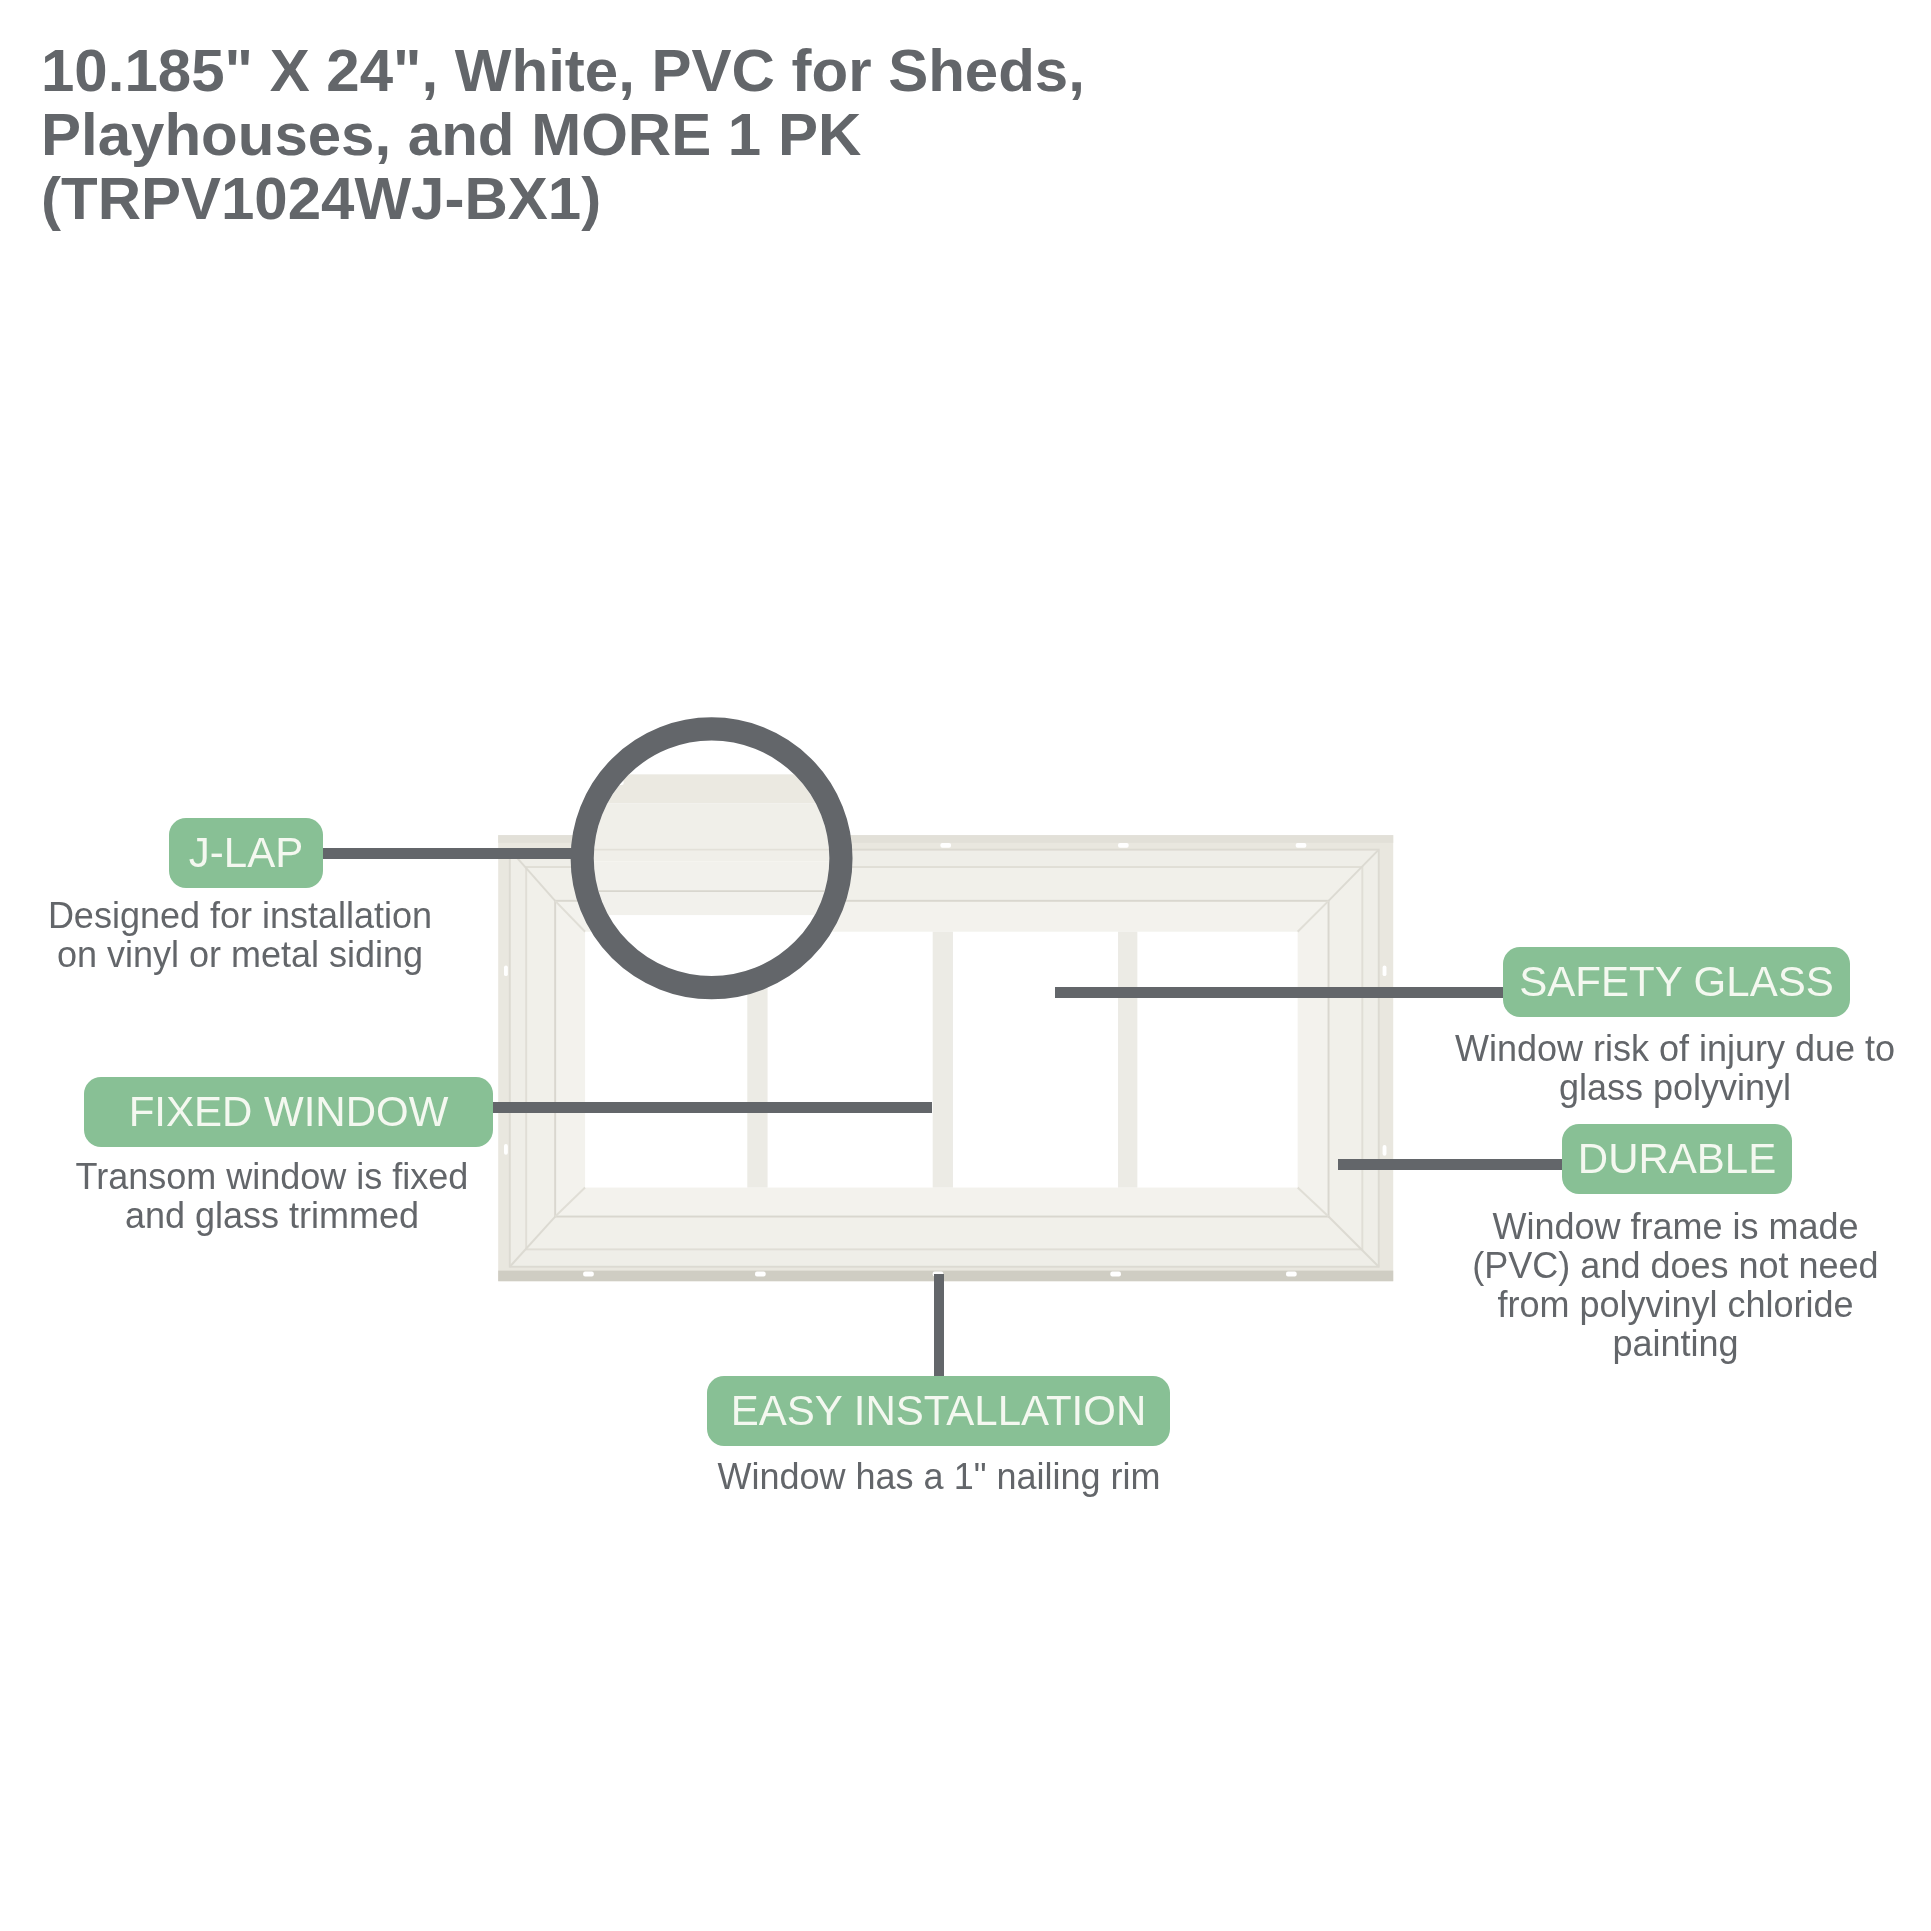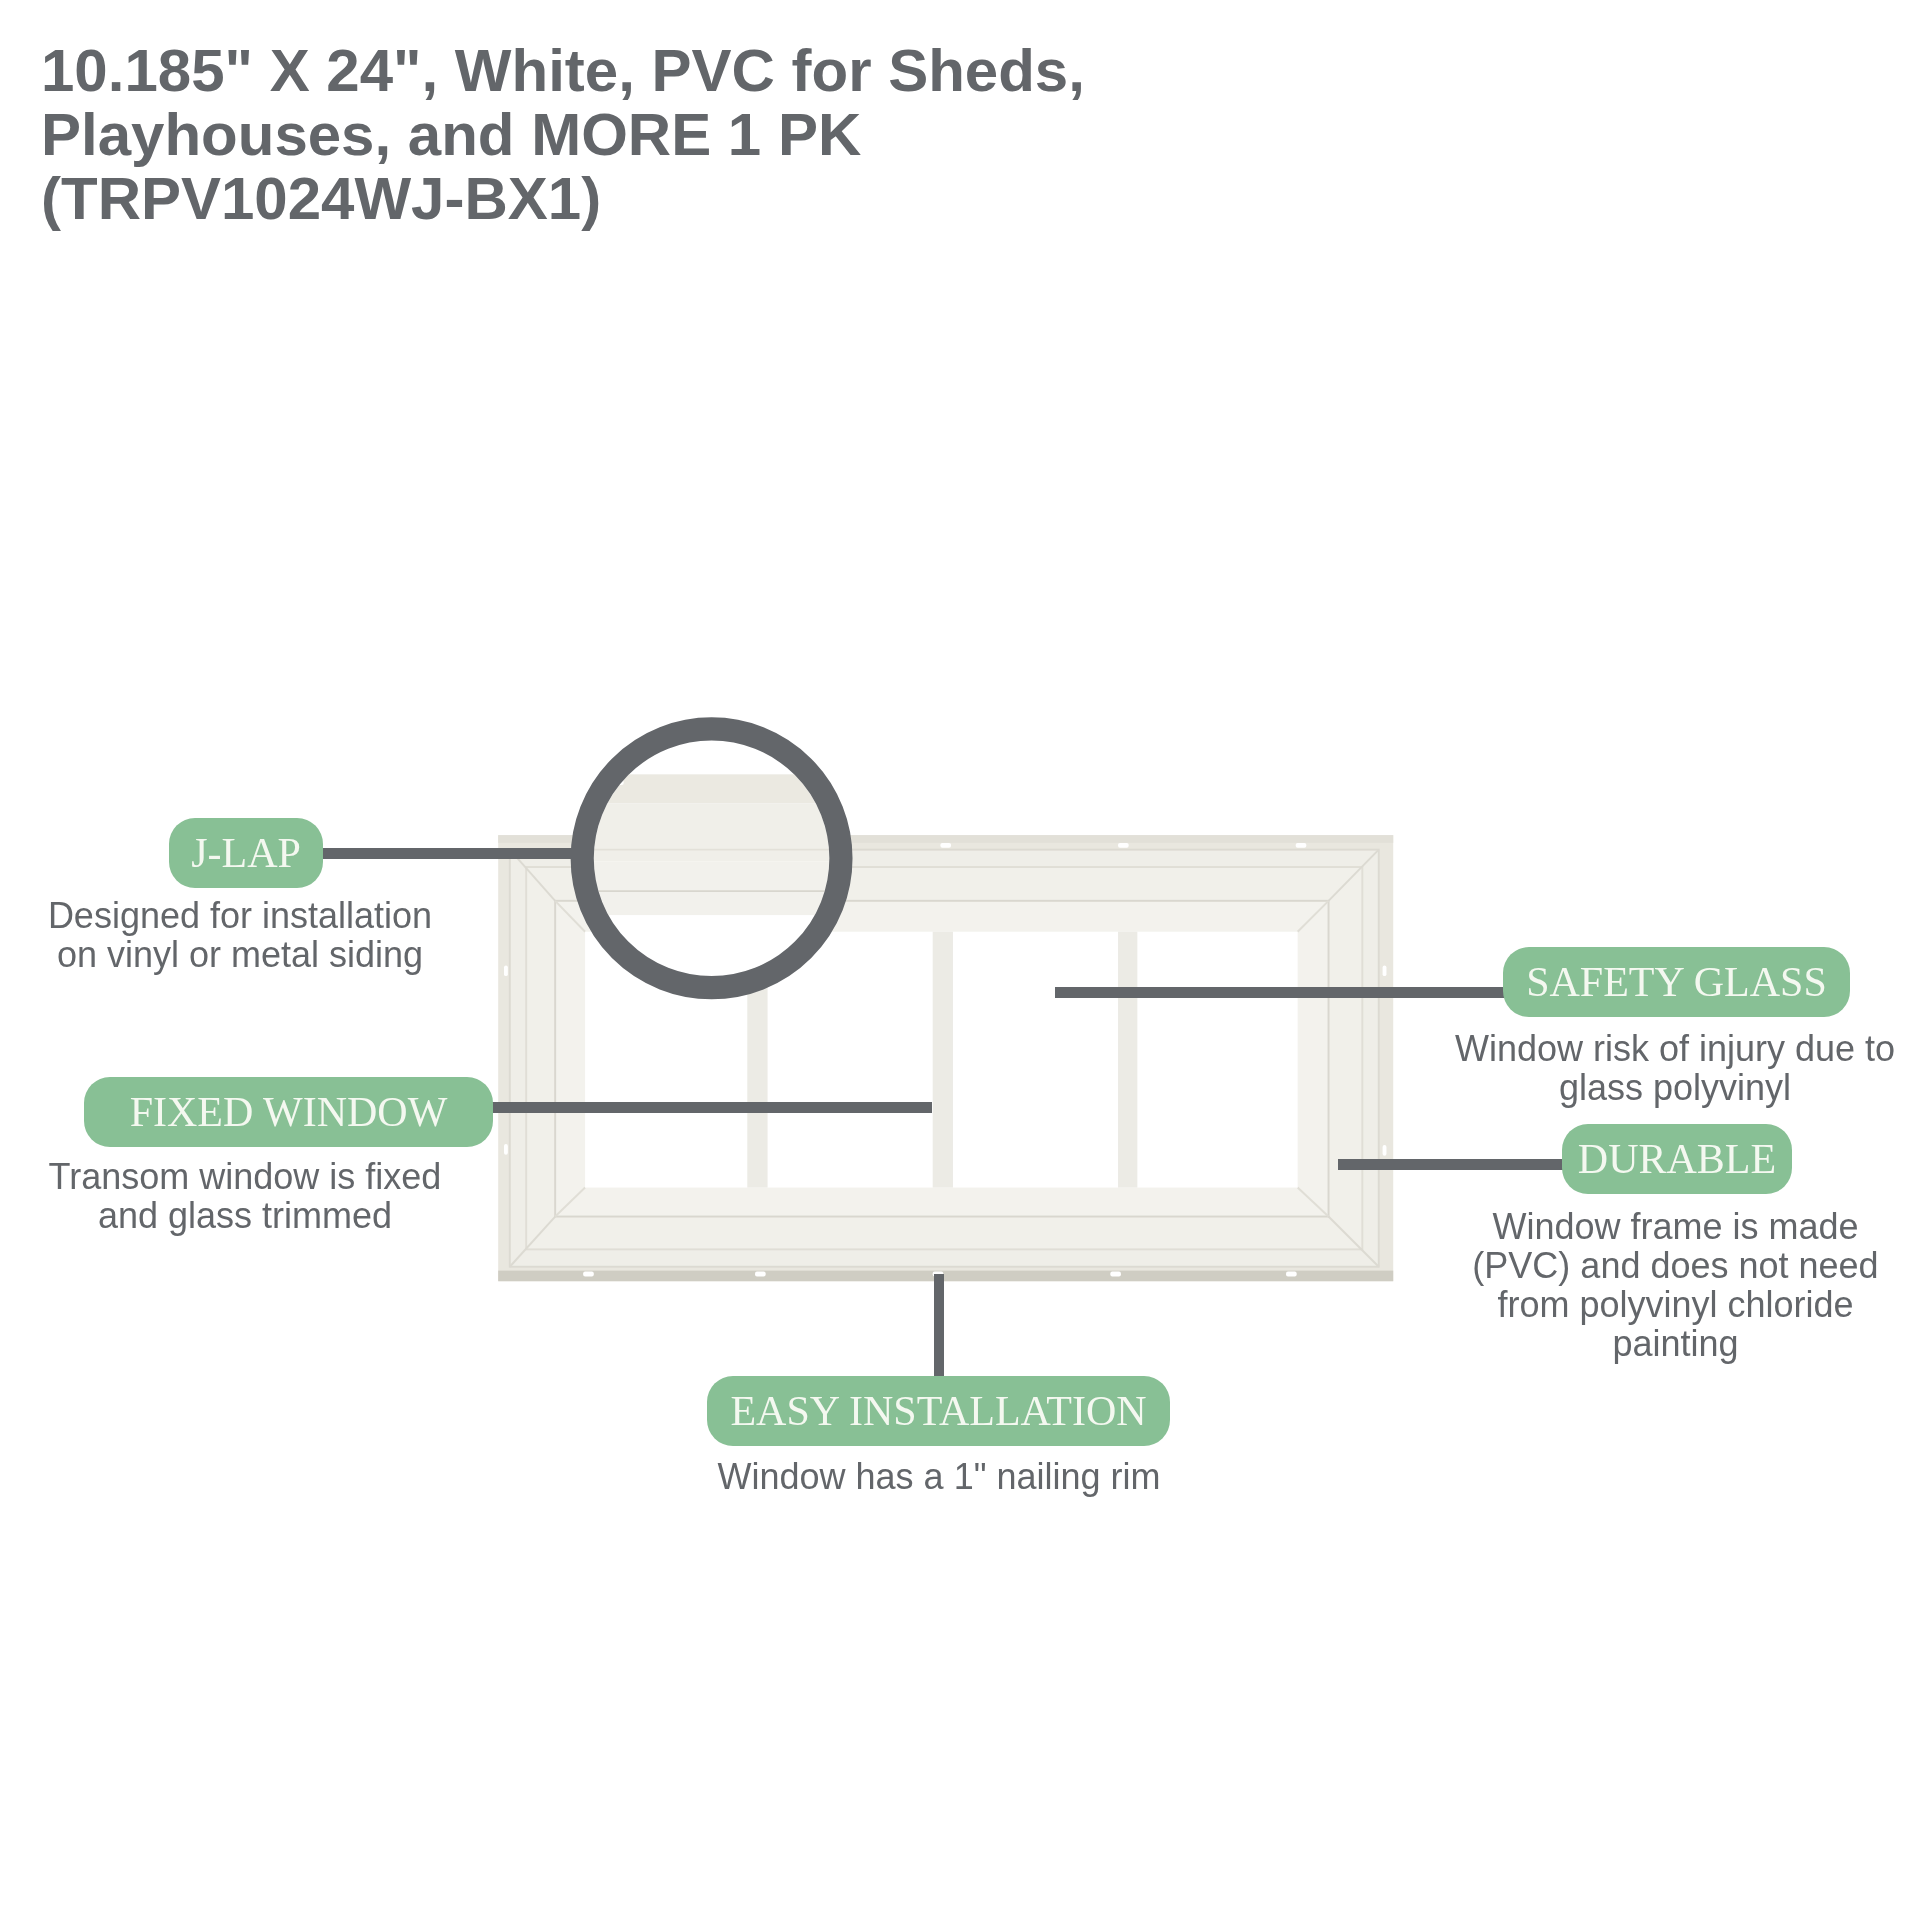--- a/index.html
+++ b/index.html
@@ -2,23 +2,23 @@
 <html><head>
 <meta charset="utf-8">
 <style>
   html, body { margin:0; padding:0; background:#ffffff; }
   body { width:1931px; height:1931px; position:relative; overflow:hidden;
          font-family:"Liberation Sans", "DejaVu Sans", sans-serif; color:#63666a; }
   .title { position:absolute; left:41px; top:39px; width:1159px; margin:0;
            font-family:"Liberation Sans", sans-serif; font-weight:bold;
            font-size:60px; line-height:64px; color:#63666a; letter-spacing:0px; }
   .title span { display:block; white-space:nowrap; }
-  .badge { position:absolute; background:#88c095; color:#f4f8f0; border-radius:26px;
+  .badge { position:absolute; background:#88c095; color:#f4f8f0; border-radius:17px;
            display:flex; align-items:center; justify-content:center;
-           font-family:Liberation Serif, serif; font-size:42px; height:70px;
+           font-family:Liberation Sans, sans-serif; font-size:42px; height:70px;
            white-space:nowrap; box-sizing:border-box; }
   .desc { position:absolute; text-align:center; font-size:36px; line-height:39px;
           color:#63666a; white-space:nowrap; }
   .desc span { display:block; }
   .line { position:absolute; background:#63666a; }
   .scene { position:absolute; left:0; top:0; width:1931px; height:1931px; }
 </style>
 </head>
 <body>
 
@@ -101,21 +101,21 @@
   <span>J-LAP</span>
 </div>
 <div class="desc" style="left:23px; top:896px; width:434px;">
   <span>Designed for installation</span>
   <span>on vinyl or metal siding</span>
 </div>
 
 <div class="badge" style="left:84px; top:1077px; width:409px;">
   <span>FIXED WINDOW</span>
 </div>
-<div class="desc" style="left:18px; top:1157px; width:454px;">
+<div class="desc" style="left:45px; top:1157px; width:454px;">
   <span>Transom window is fixed</span>
   <span>and glass trimmed</span>
 </div>
 
 <div class="badge" style="left:1503px; top:947px; width:347px;">
   <span>SAFETY GLASS</span>
 </div>
 <div class="desc" style="left:1419px; top:1029px; width:512px;">
   <span>Window risk of injury due to</span>
   <span>glass polyvinyl</span>

